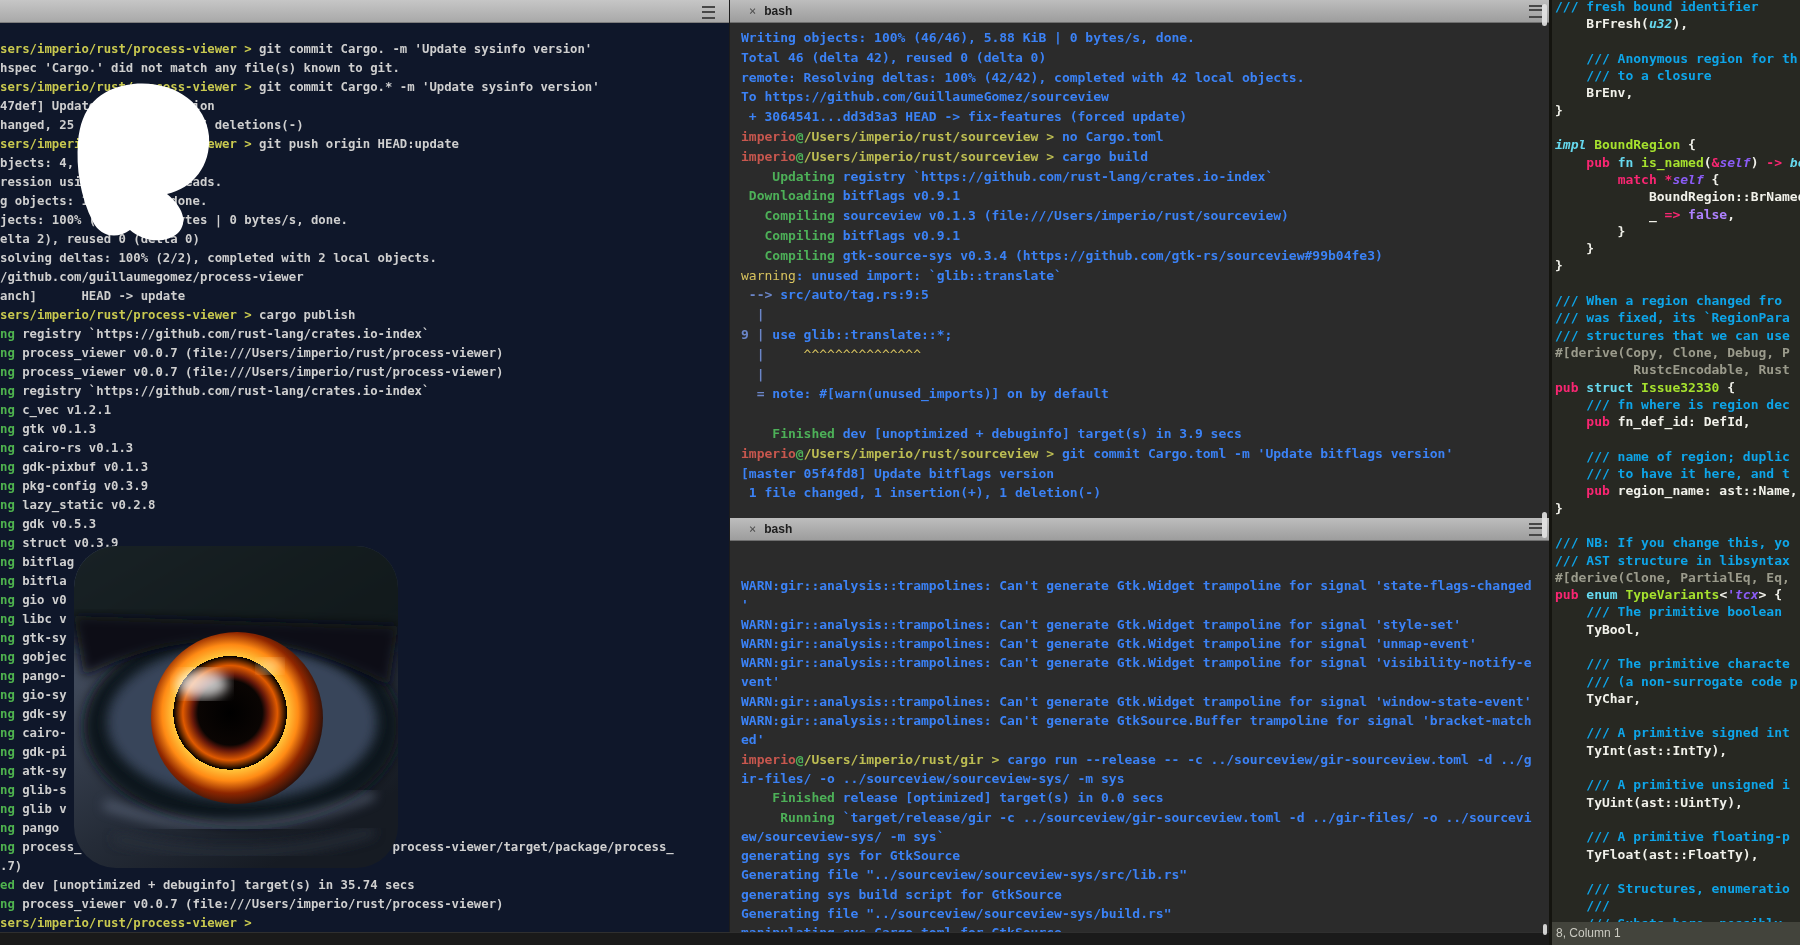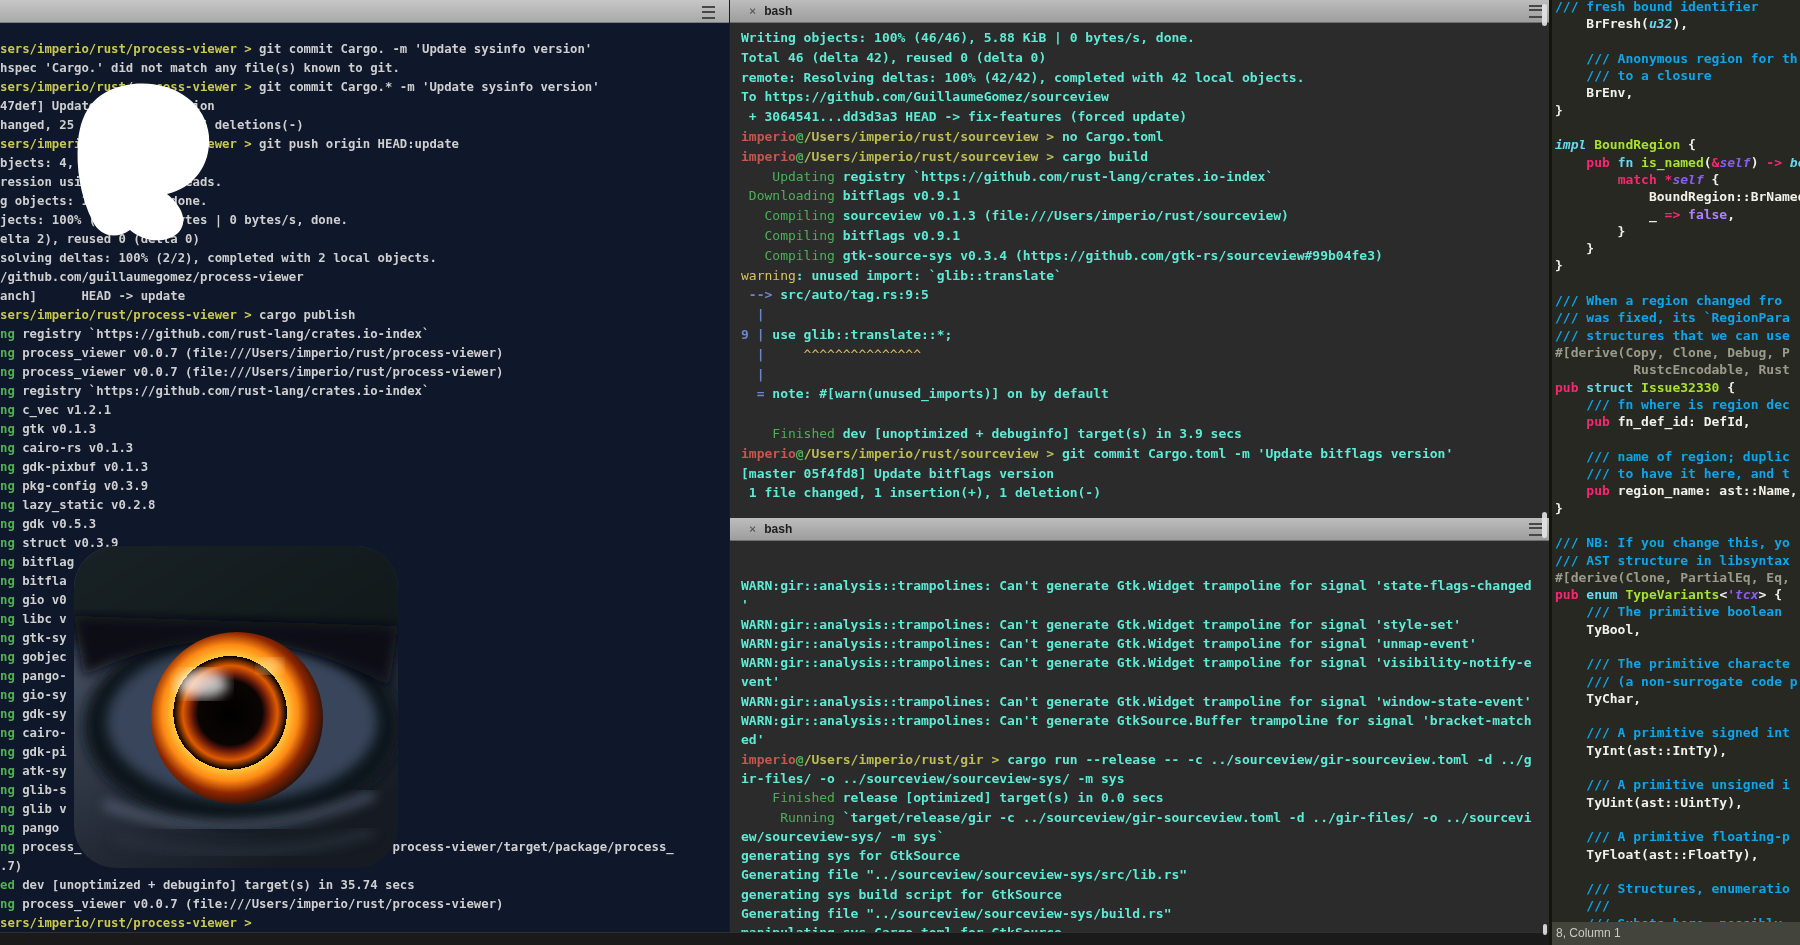--- a/index.html
+++ b/index.html
@@ -16,22 +16,22 @@
   .tabbar .tlabel{color:#1d1d1d;font-family:Liberation Sans, sans-serif;font-size:12px;font-weight:700;margin-left:8px;}
   .tabbar .spacer{flex:1;}
   .hamburger{width:13px;height:9px;display:inline-block;border-top:2px solid #474747;border-bottom:2px solid #474747;position:relative;}
   .hamburger:before{content:"";position:absolute;left:0;top:2.5px;width:13px;height:2px;background:#474747;}
   .tabbar .hamburger{margin-right:8px;}
   #mid-p1{position:absolute;left:11px;top:28px;width:805px;font-size:13px;line-height:19.8px;font-weight:600;}
   #mid-bar2{top:518px;}
   #mid-p2{position:absolute;left:11px;top:544px;width:805px;font-size:13px;line-height:19.3px;font-weight:600;margin-top:32px;}
   
   .t-wh{color:#cfcfcf}.t-ye{color:#c9c94f;font-weight:700}.t-gr{color:#4fb34f;font-weight:700}
-  .t-wht{color:#5eead4}.t-red{color:#c7574e;font-weight:700}.t-grn{color:#4db058;font-weight:700}
-  .t-yel{color:#bcbc52;font-weight:700}.t-vrb{color:#4db058;font-weight:400}
+  .t-wht{color:#3b82f6}.t-red{color:#c7574e;font-weight:700}.t-grn{color:#4db058;font-weight:700}
+  .t-yel{color:#bcbc52;font-weight:700}.t-vrb{color:#4db058;font-weight:700}
   .t-blu{color:#6b86c9;font-weight:700}.t-wrn{color:#d8c35e;font-weight:400}
   
   #blob{position:absolute;left:0;top:0;pointer-events:none;}
   #eye{position:absolute;left:74px;top:546px;width:324px;height:322px;border-radius:42px;overflow:hidden;}
   
   #bstrip{position:absolute;left:0;top:932px;width:1549px;height:13px;background:#1a1a1a;border-top:1px solid #2f2f2f;}
   
   .thumb{position:absolute;width:5px;border-radius:3px;background:#e3e3e3;opacity:.9;}
   
   #editor{position:absolute;left:1549px;top:0;width:251px;height:945px;background:#272822;border-left:3px solid #14140f;overflow:hidden;}

